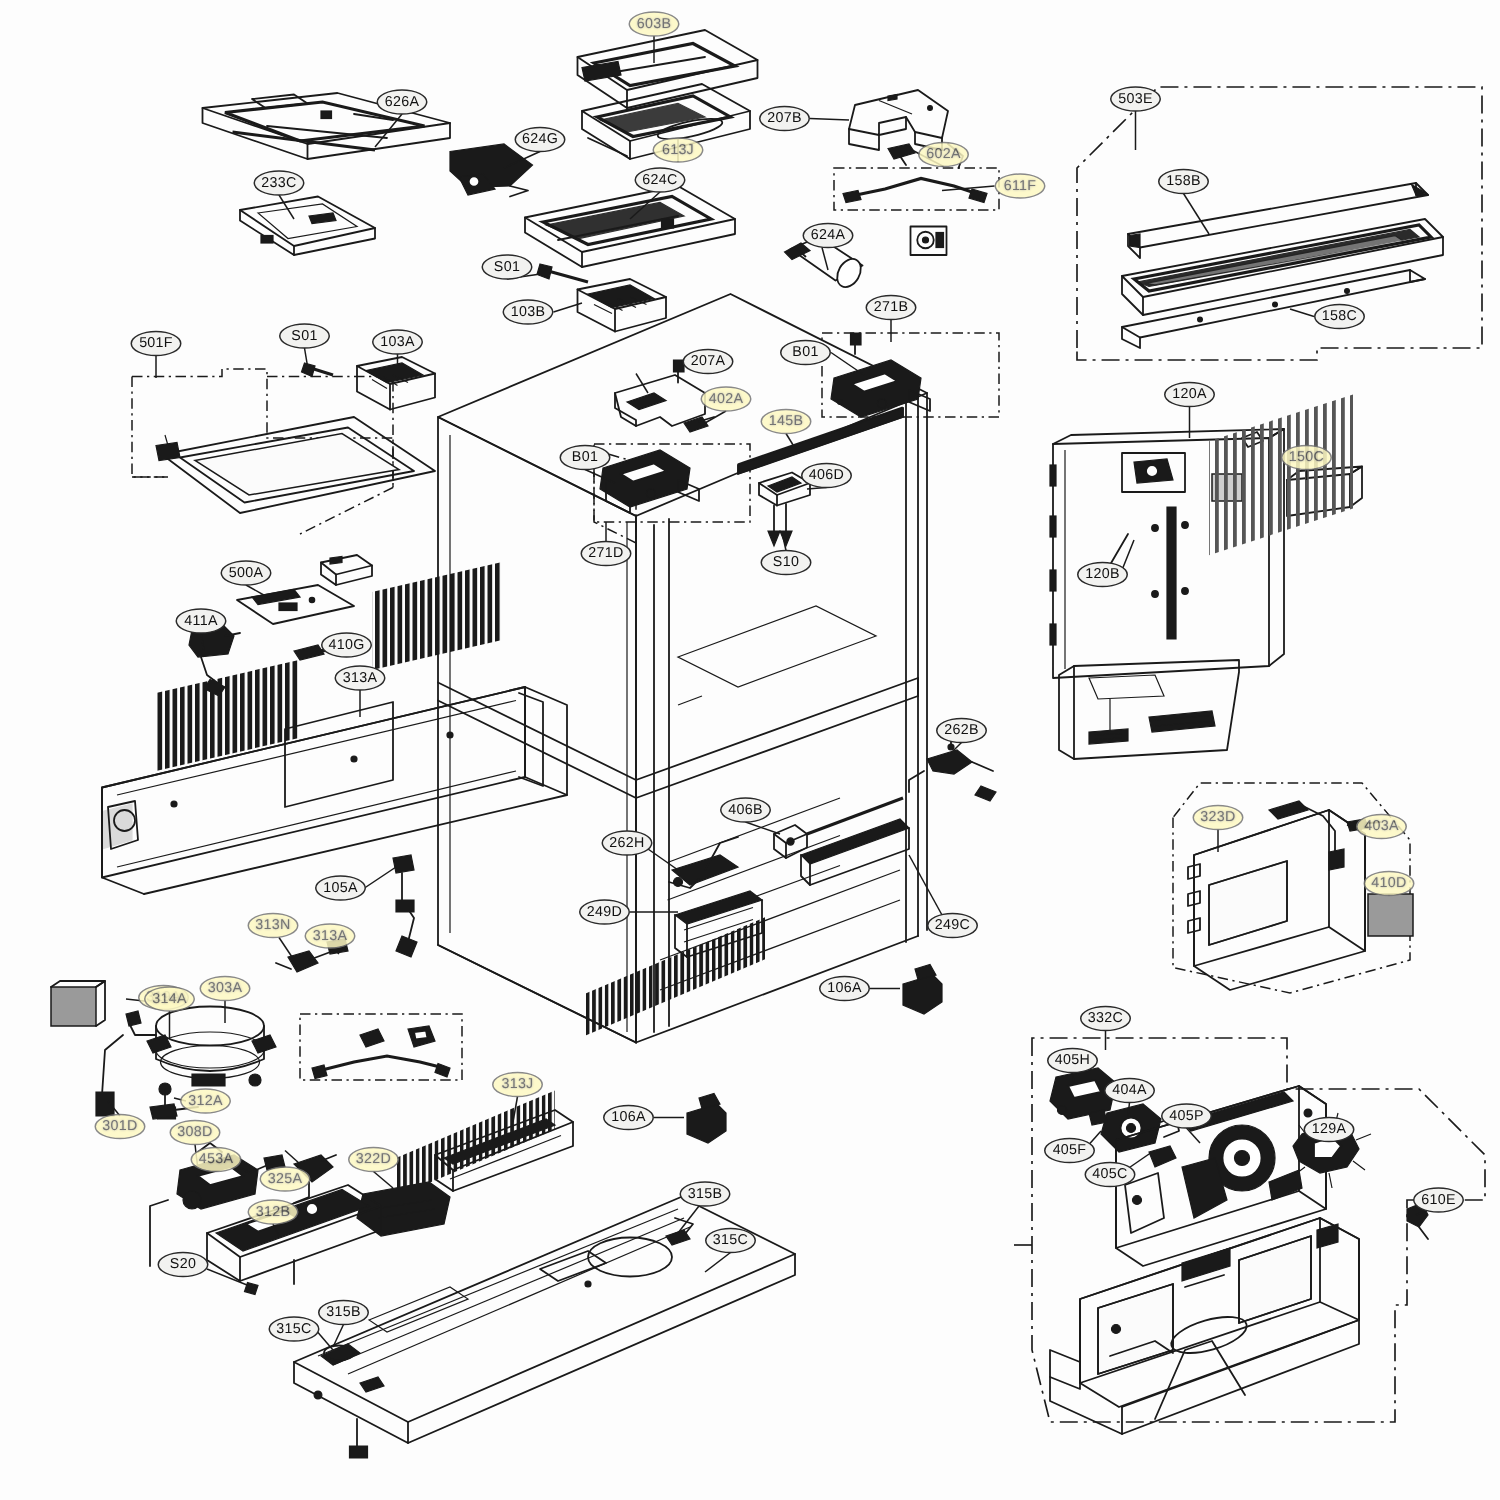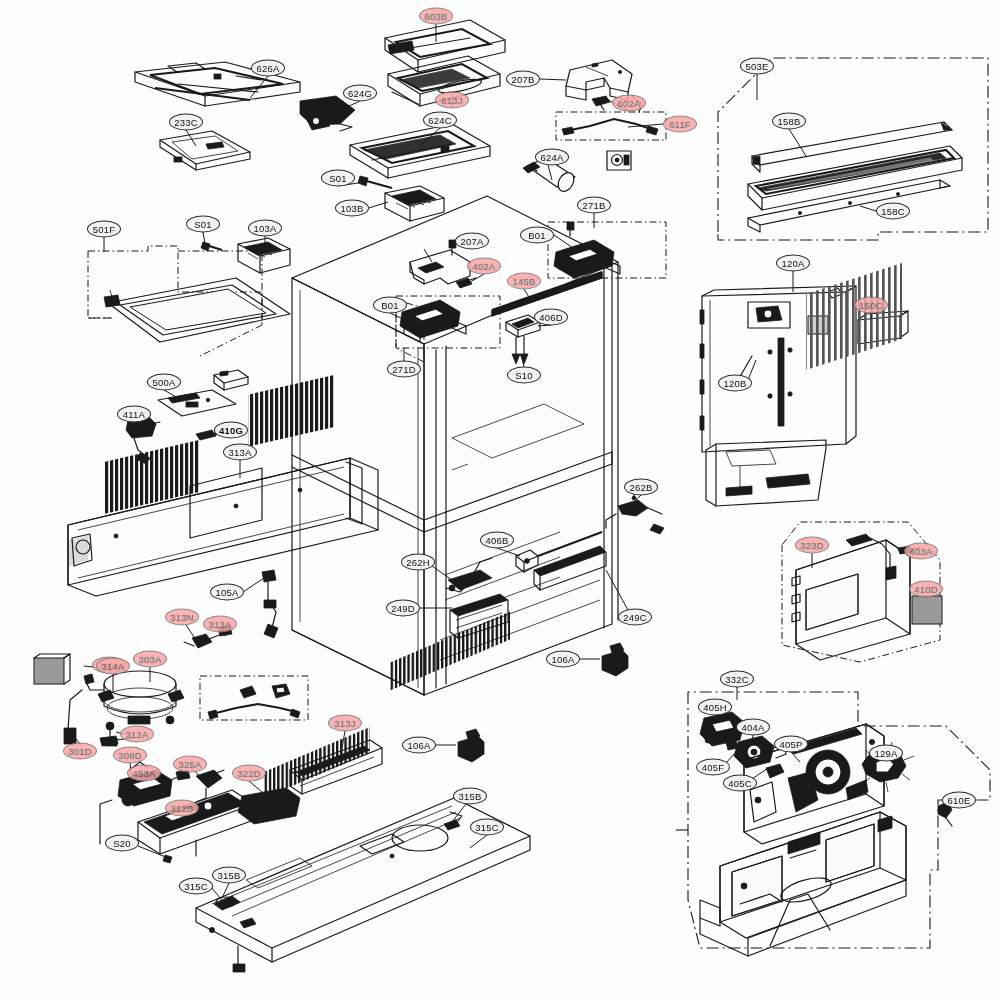--- a/index.html
+++ b/index.html
@@ -4,21 +4,21 @@
 <style>
   html,body{margin:0;padding:0;background:#ffffff;}
   body{width:1000px;height:1000px;font-family:"Liberation Sans",sans-serif;overflow:hidden;}
   #stage{position:relative;width:1000px;height:1000px;background:#fdfdfd;}
   #art{position:absolute;left:0;top:0;width:1000px;height:1000px;}
   .callout{position:absolute;transform:translate(-50%,-50%);
     border:1.4px solid #2a2a2a;border-radius:50%;background:#f2f2f0;
     color:#111;font-size:9.5px;letter-spacing:.2px;font-family:"Liberation Sans",sans-serif;
     display:flex;align-items:center;justify-content:center;
     width:34px;height:17px;white-space:nowrap;box-sizing:border-box;}
-  .callout.blur{color:#5d5d5d;border-color:#757575;background:#fca5a5;
+  .callout.blur{color:#5d5d5d;border-color:#757575;background:#fef9c3;
     text-shadow:0 0 1.6px #9a9a9a;opacity:.85;}
 </style>
 </head>
 <body>
 
 <div id="stage">
 
   <svg id="art" viewBox="0 0 1000 1000">
     <defs>
       <style>
@@ -733,40 +733,40 @@
       <div class="callout blur" style="left: 524px; top: 281px;">145B</div>
       <div class="callout" style="left: 390px; top: 305px;">B01</div>
       <div class="callout" style="left: 551px; top: 317px;">406D</div>
       <div class="callout" style="left: 404px; top: 369px;">271D</div>
       <div class="callout" style="left: 524px; top: 375px;">S10</div>
       <div class="callout" style="left: 793px; top: 263px;">120A</div>
       <div class="callout blur" style="left: 871px; top: 305px;">150C</div>
       <div class="callout" style="left: 735px; top: 383px;">120B</div>
       <div class="callout" style="left: 164px; top: 382px;">500A</div>
       <div class="callout" style="left: 134px; top: 414px;">411A</div>
-      <div class="callout" style="left: 231px; top: 430px; font-weight: bold;">410G</div>
+      <div class="callout" style="left: 231px; top: 430px;">410G</div>
       <div class="callout" style="left: 240px; top: 452px;">313A</div>
       <div class="callout" style="left: 641px; top: 487px;">262B</div>
       <div class="callout" style="left: 497px; top: 540px;">406B</div>
       <div class="callout" style="left: 418px; top: 562px;">262H</div>
       <div class="callout" style="left: 403px; top: 608px;">249D</div>
       <div class="callout" style="left: 635px; top: 617px;">249C</div>
       <div class="callout blur" style="left: 812px; top: 545px;">323D</div>
       <div class="callout blur" style="left: 921px; top: 551px;">403A</div>
       <div class="callout blur" style="left: 926px; top: 589px;">410D</div>
       <div class="callout" style="left: 227px; top: 592px;">105A</div>
       <div class="callout blur" style="left: 182px; top: 617px; text-align: right;">313N</div>
       <div class="callout blur" style="left: 220px; top: 624px;">313A</div>
       <div class="callout blur" style="left: 70px; top: 665px; margin-left: 39px;">319A</div>
       <div class="callout blur" style="left: 113px; top: 666px;">314A</div>
       <div class="callout blur" style="left: 150px; top: 659px;">303A</div>
       <div class="callout blur" style="left: 137px; top: 734px;">312A</div>
       <div class="callout blur" style="left: 80px; top: 751px;">301D</div>
       <div class="callout blur" style="left: 130px; top: 755px;">308D</div>
-      <div class="callout blur" style="left: 190px; top: 764px;">325A</div>
+      <div class="callout blur" style="left: 190px; top: 786px;">325A</div>
       <div class="callout blur" style="left: 144px; top: 773px;">453A</div>
       <div class="callout blur" style="left: 249px; top: 773px;">322D</div>
       <div class="callout blur" style="left: 345px; top: 723px;">313J</div>
       <div class="callout" style="left: 563px; top: 659px;">106A</div>
       <div class="callout" style="left: 419px; top: 745px;">106A</div>
       <div class="callout" style="left: 122px; top: 843px;">S20</div>
       <div class="callout blur" style="left: 182px; top: 808px;">312B</div>
       <div class="callout" style="left: 229px; top: 875px;">315B</div>
       <div class="callout" style="left: 196px; top: 886px;">315C</div>
       <div class="callout" style="left: 470px; top: 796px;">315B</div>

